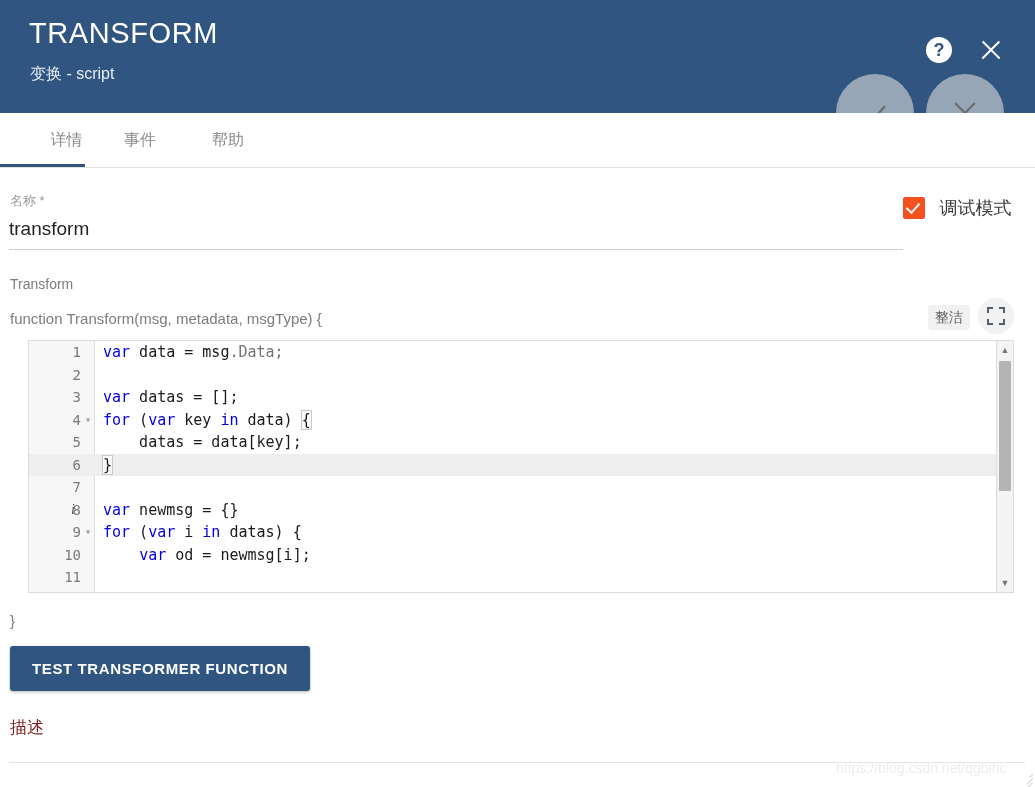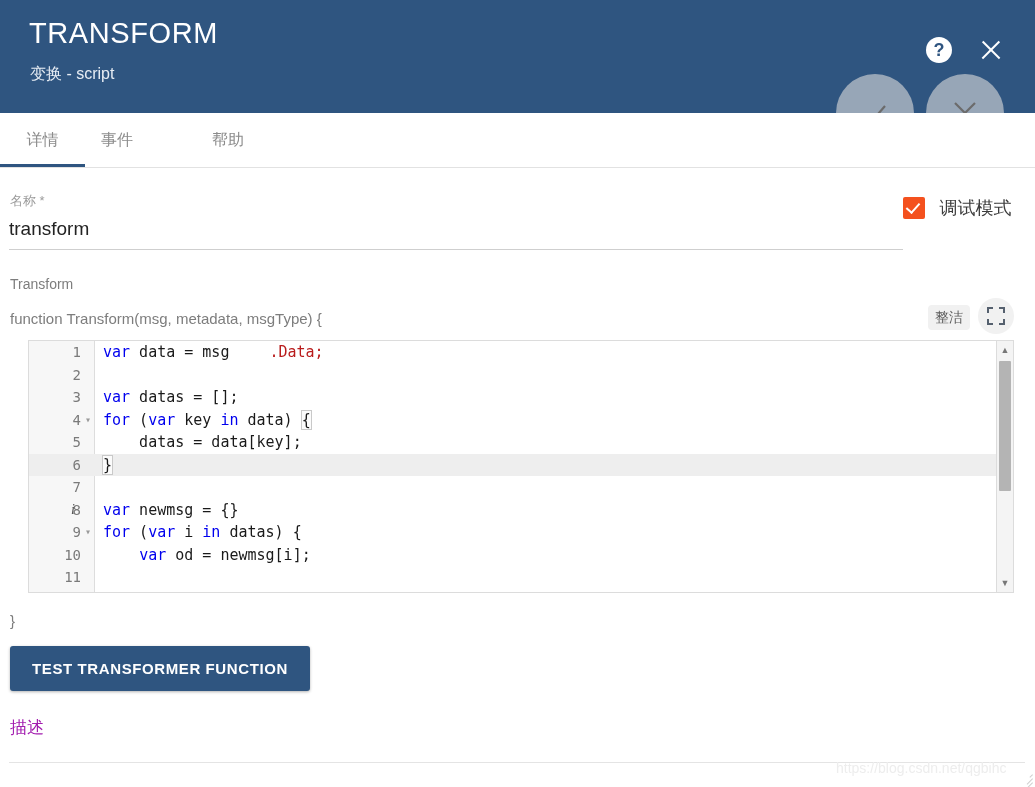--- a/index.html
+++ b/index.html
@@ -113,22 +113,22 @@
     position: absolute;
     top: 0;
     height: 54px;
     line-height: 54px;
     font-size: 16px;
     color: #8c8c8c;
     text-align: center;
     cursor: pointer;
     white-space: nowrap;
   }
-  .tab-0 { left: 0px;   width: 85px; }
-  .tab-1 { left: 79px;  width: 76px; font-family: Liberation Serif, serif; }
+  .tab-0 { left: 0px;   width: 85px; padding-left: 24px; }
+  .tab-1 { left: 102px;  width: 76px; font-family: Liberation Serif, serif; }
   .tab-2 { left: 190px; width: 76px; }
   .tab-underline {
     position: absolute;
     left: 0;
     top: 51px;
     width: 85px;
     height: 3px;
     background: #2f5580;
   }
 
@@ -306,21 +306,21 @@
     font-style: italic;
     font-family: "Liberation Serif", serif;
     font-size: 14px;
   }
   .ctext {
     position: absolute;
     left: 74px;
     color: #1a1a1a;
   }
   .kw   { color: #0000ee; }
-  .prop { color: #b91c1c; margin-left: 40px; }
+  .prop { color: #737373; }
   .brk  { outline: 1px solid #c9c9c9; background: #fbfbfb; }
 
   
   .scrollbar {
     position: absolute;
     right: 0;
     top: 0;
     width: 17px;
     height: 100%;
     background: #f4f4f4;
@@ -369,21 +369,21 @@
     cursor: pointer;
     box-shadow: 0 1px 3px rgba(0,0,0,0.3);
   }
 
   
   .desc-placeholder {
     position: absolute;
     left: 10px;
     top: 716px;
     font-size: 17px;
-    color: #a21caf;
+    color: #7f1d1d;
     white-space: nowrap;
   }
   .desc-underline {
     position: absolute;
     left: 9px;
     top: 762px;
     width: 1016px;
     height: 1px;
     background: #e4e4e4;
   }

